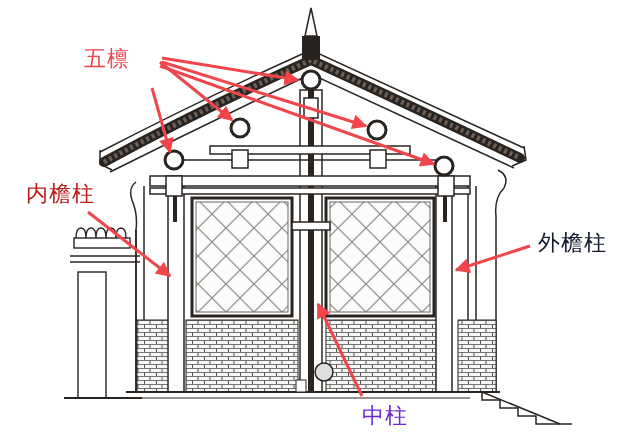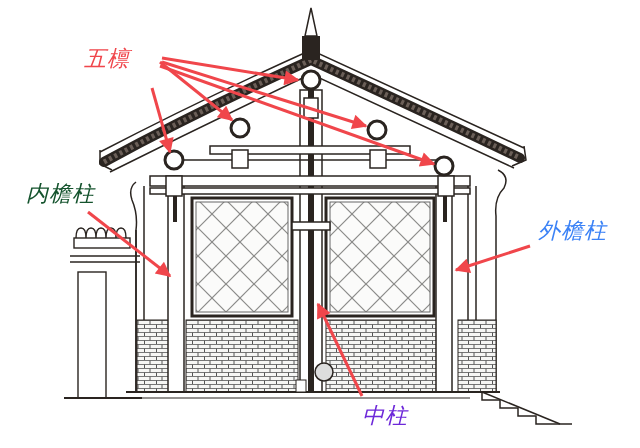--- a/index.html
+++ b/index.html
@@ -5,21 +5,20 @@
     html, body { margin: 0; padding: 0; background: #ffffff; }
     body { width: 640px; height: 448px; overflow: hidden; position: relative; font-family: "DejaVu Sans", sans-serif; }
     .canvas { position: absolute; left: 0; top: 0; width: 640px; height: 448px; }
     .label {
       position: absolute;
       font-family: "DejaVu Sans", sans-serif;
       font-size: 22px;
       line-height: 1;
       letter-spacing: 1px;
       white-space: nowrap;
-      font-style: italic;
     }
   </style>
 </head>
 <body>
 
 <div class="canvas">
 <svg width="640" height="448" viewBox="0 0 640 448" xmlns="http://www.w3.org/2000/svg">
   <defs>
     <pattern id="brick" x="0" y="0" width="12" height="8" patternUnits="userSpaceOnUse">
       <rect width="12" height="8" fill="#f6f6f4"></rect>
@@ -136,15 +135,15 @@
     <line x1="160" y1="66" x2="434" y2="164"></line>
     <line x1="152" y1="88" x2="170" y2="152"></line>
     <line x1="88" y1="212" x2="170" y2="276"></line>
     <line x1="530" y1="246" x2="456" y2="270"></line>
     <line x1="362" y1="396" x2="318" y2="304"></line>
   </g>
 </svg>
 </div>
 
 <div class="label" style="left:84px; top:48px; color:#f0464b;">五檩</div>
-<div class="label" style="left:26px; top:183px; color:#14532d;text-align:center;">内檐柱</div>
-<div class="label" style="left:538px; top:220px; color:#3b82f6;">外檐柱</div>
+<div class="label" style="left:26px; top:183px; color:#b91c1c;text-align:center;">内檐柱</div>
+<div class="label" style="left:538px; top:232px; color:#0f172a;">外檐柱</div>
 <div class="label" style="left:362px; top:405px; color:#6d28d9;">中柱</div>
 
 </body></html>

